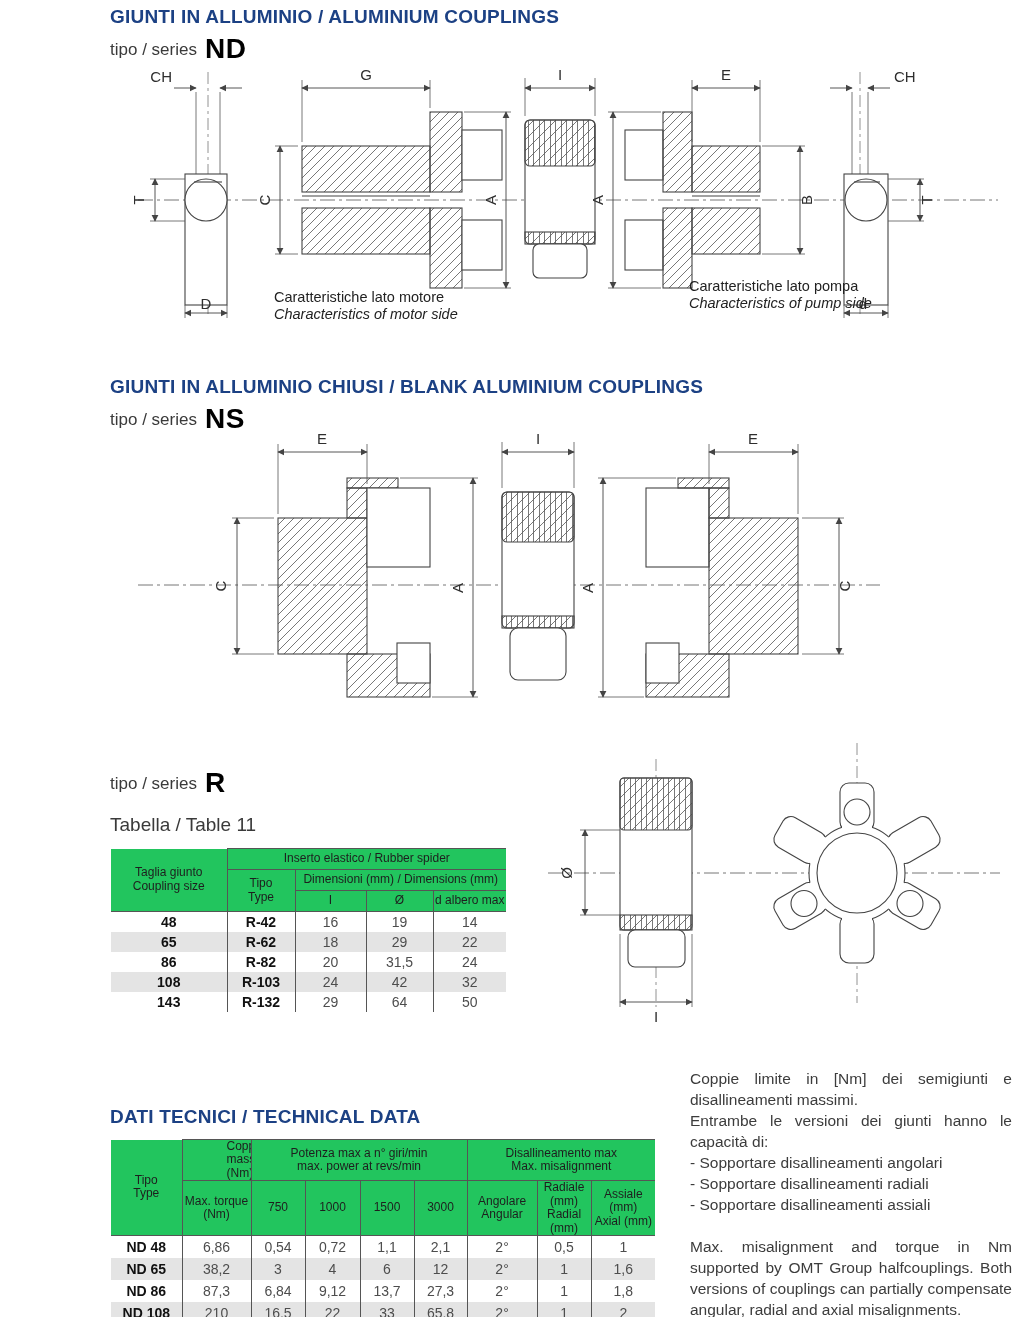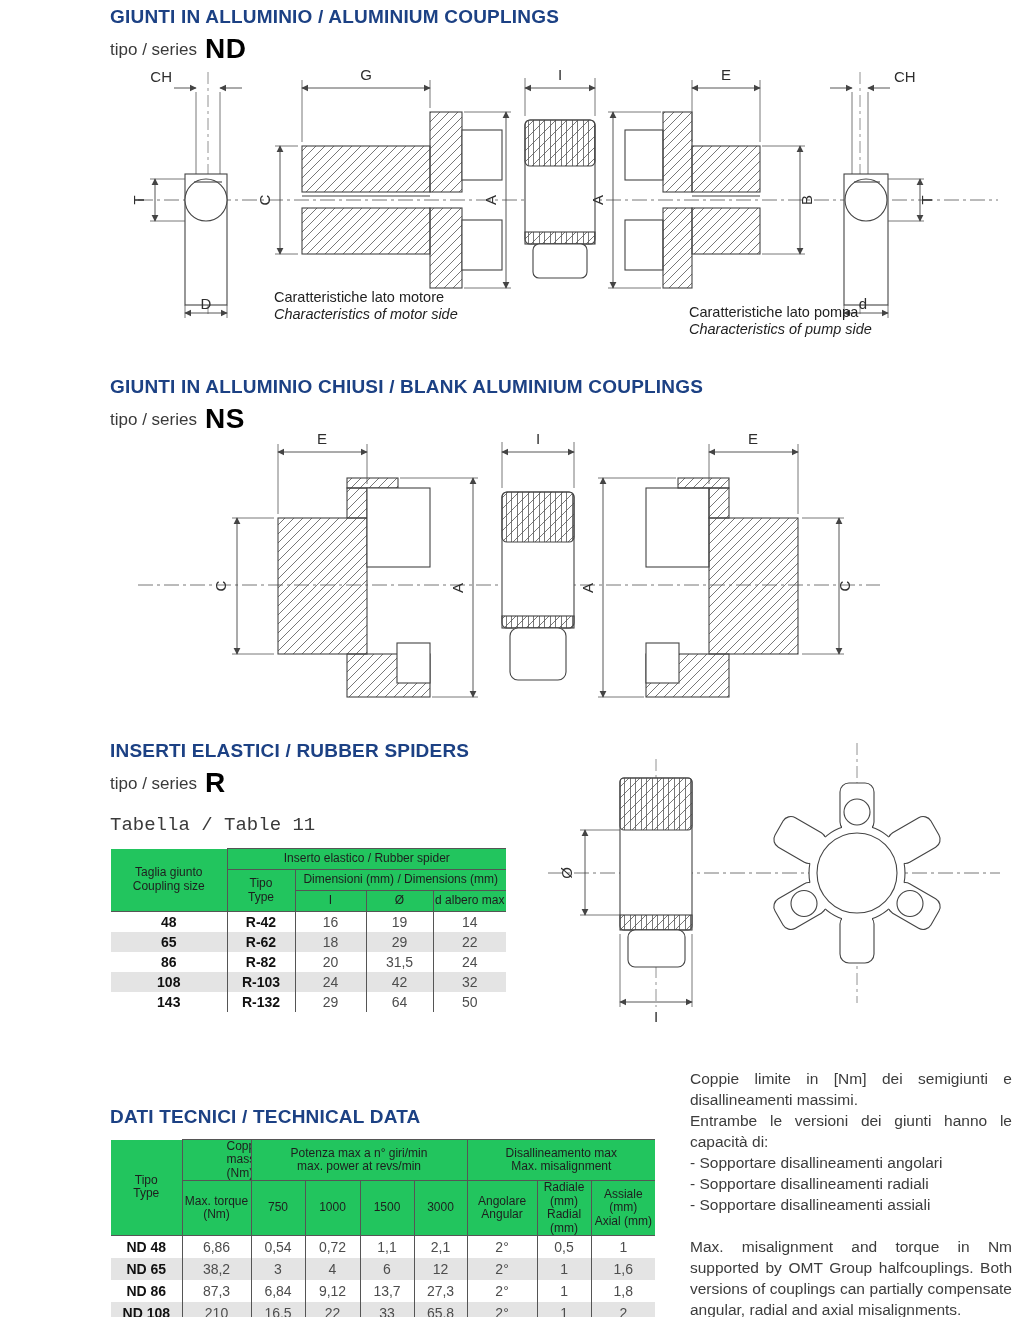--- a/index.html
+++ b/index.html
@@ -157,21 +157,21 @@
       <line class="xl" x1="758" y1="243" x2="758" y2="256"></line>
       <line class="dl" x1="714" y1="251" x2="758" y2="251" marker-start="url(#arr)" marker-end="url(#arr)"></line>
       <text class="dt" x="733" y="247" text-anchor="middle">d</text>
     </g>
   </svg>
 
   <div class="caption" style="left:237px;top:289px;">
     <div>Caratteristiche lato motore</div>
     <div class="en">Characteristics of motor side</div>
   </div>
-  <div class="caption" style="left:652px;top:304px;">
+  <div class="caption" style="left:652px;top:278px;">
     <div>Caratteristiche lato pompa</div>
     <div class="en">Characteristics of pump side</div>
   </div>
 
   <div class="sec-title" style="top:376px;">GIUNTI IN ALLUMINIO CHIUSI / BLANK ALUMINIUM COUPLINGS</div>
   <div class="series-line" style="top:403px;">
     <span>tipo / series</span><span class="series-big">NS</span>
   </div>
 
   <svg style="left:130px;top:430px;" width="880" height="300" viewBox="0 0 880 300">
@@ -224,25 +224,24 @@
       <line class="xl" x1="668" y1="84" x2="668" y2="14"></line>
       <line class="dl" x1="579" y1="22" x2="668" y2="22" marker-start="url(#arr)" marker-end="url(#arr)"></line>
       <text class="dt" x="623" y="14" text-anchor="middle">E</text>
       <line class="xl" x1="672" y1="88" x2="714" y2="88"></line>
       <line class="xl" x1="672" y1="224" x2="714" y2="224"></line>
       <line class="dl" x1="709" y1="88" x2="709" y2="224" marker-start="url(#arr)" marker-end="url(#arr)"></line>
       <text class="dt" x="720" y="156" text-anchor="middle" transform="rotate(-90 720 156)">C</text>
     </g>
   </svg>
 
-  <div class="sec-title" style="top:740px;">INSERTI ELASTICI / RUBBER SPIDERS</div>
   <div class="series-line" style="top:767px;">
     <span>tipo / series</span><span class="series-big">R</span>
   </div>
-  <div class="tabella" style="top:814px;font-family:Liberation Mono, monospace;">Tabella / Table 11</div>
+  <div class="tabella" style="top:814px;">Tabella / Table 11</div>
 
   <svg style="left:540px;top:735px;" width="470" height="305" viewBox="0 0 470 305">
     <path class="cl" d="M8,138 H460"></path>
 
     <g>
       <path class="clv" d="M116,24 V272"></path>
       <rect class="wo" x="80" y="43" width="72" height="152" rx="4"></rect>
       <rect class="hr2" x="80" y="43" width="72" height="52" rx="4"></rect>
       <rect class="hr2" x="80" y="180" width="72" height="15"></rect>
       <rect class="wo" x="88" y="195" width="57" height="37" rx="7"></rect>

